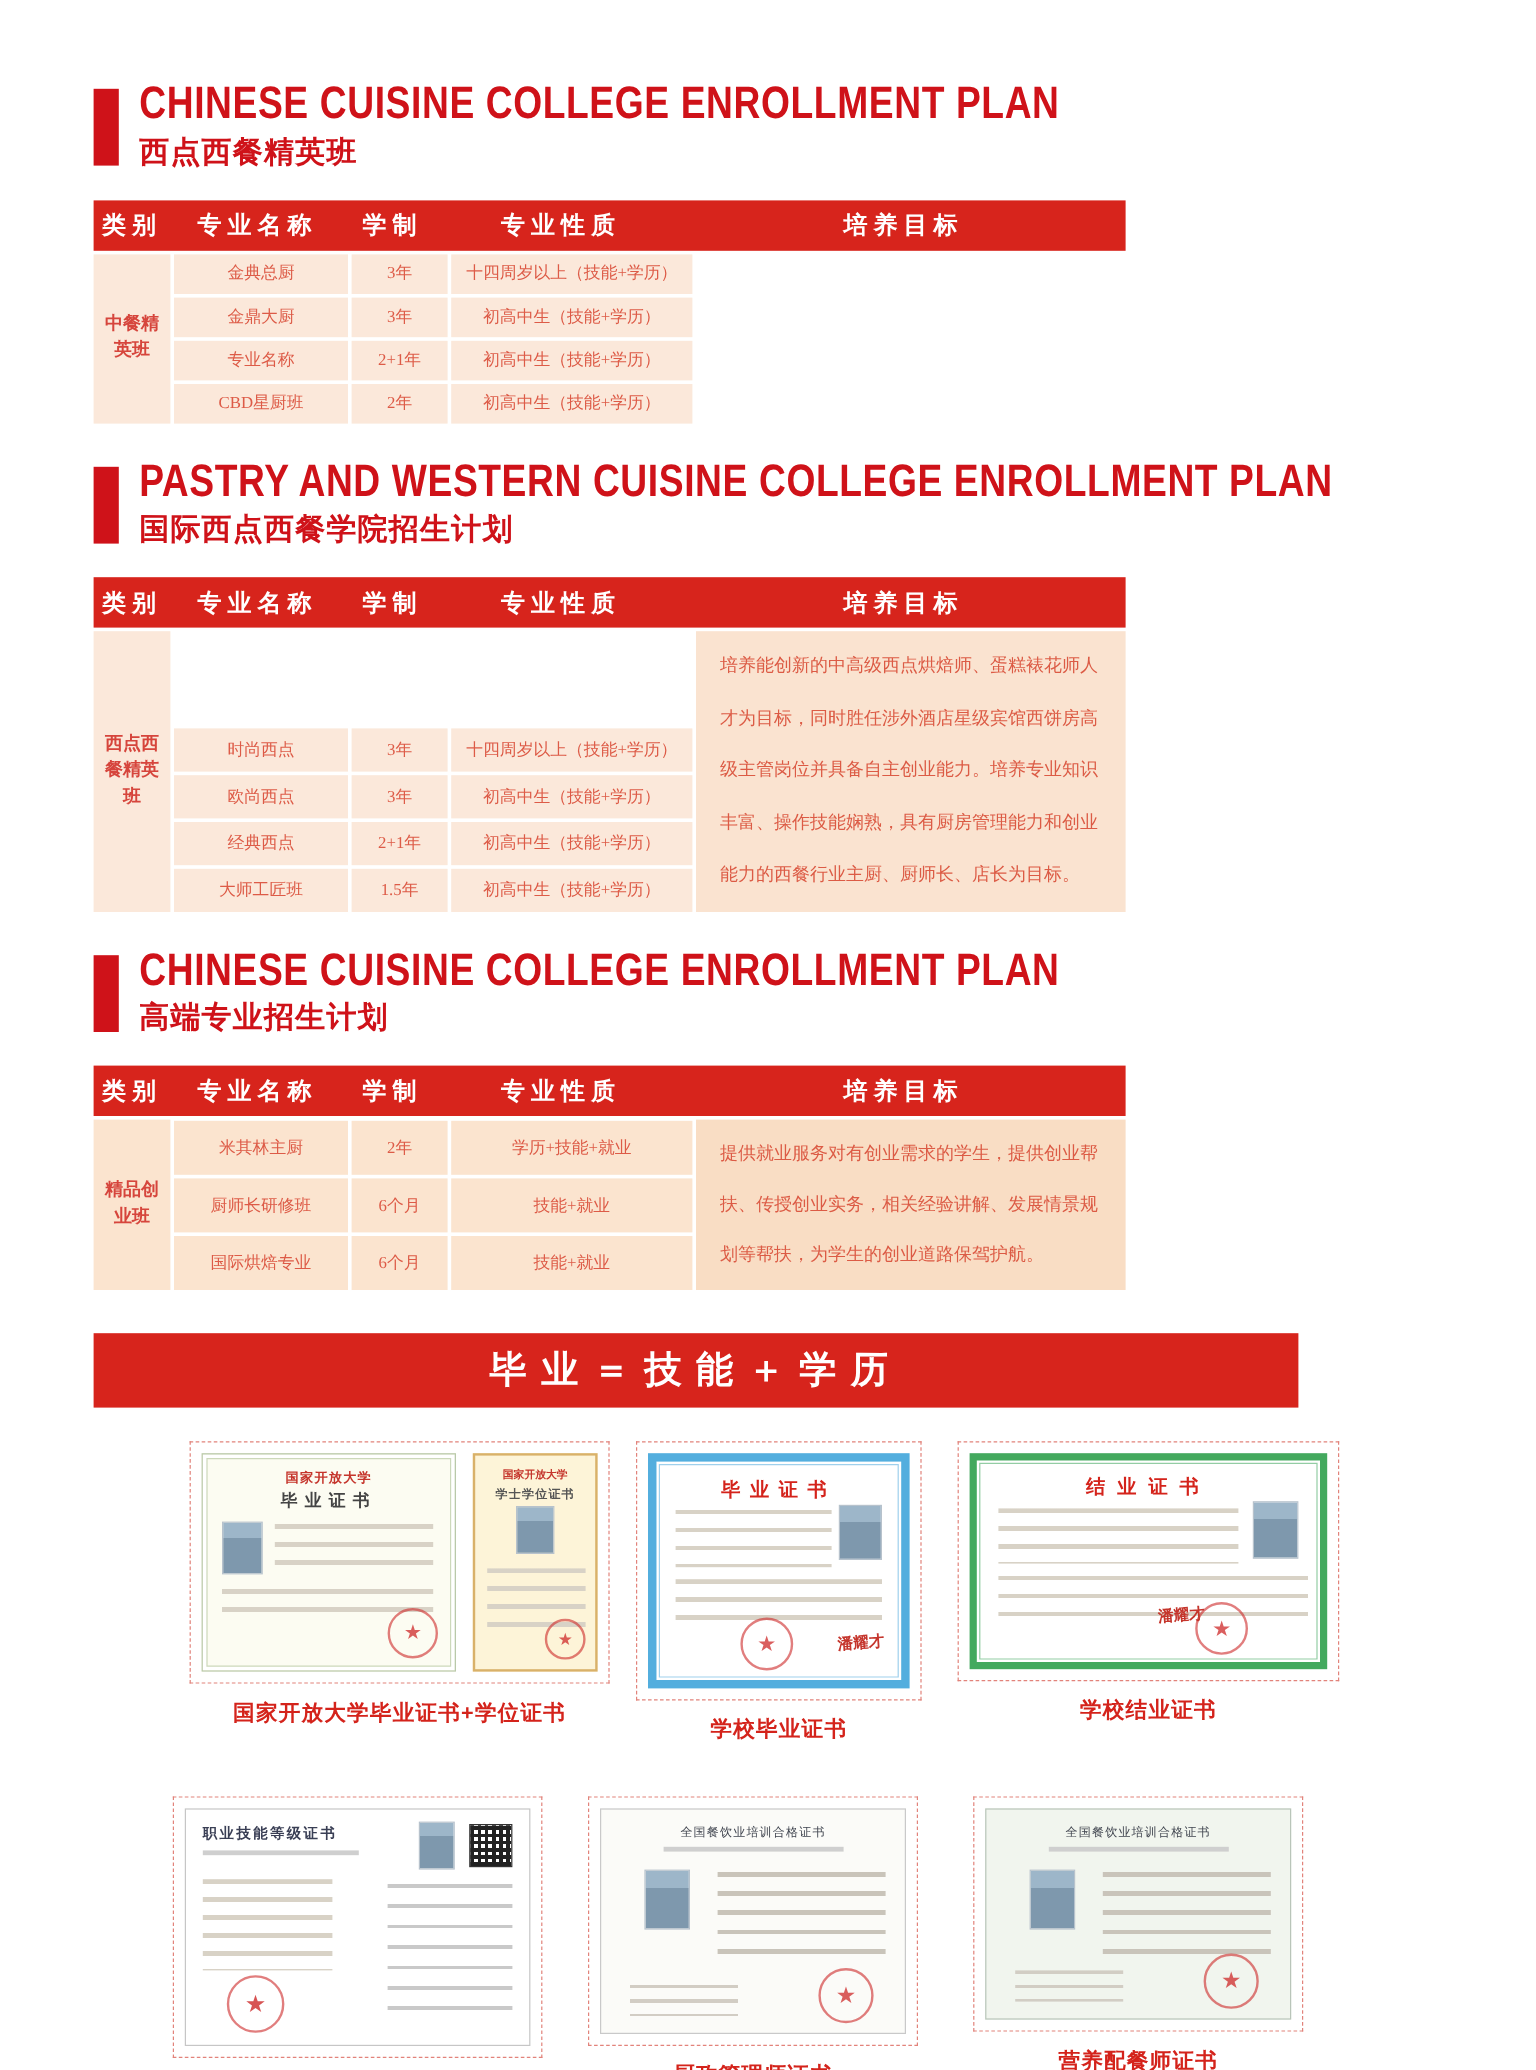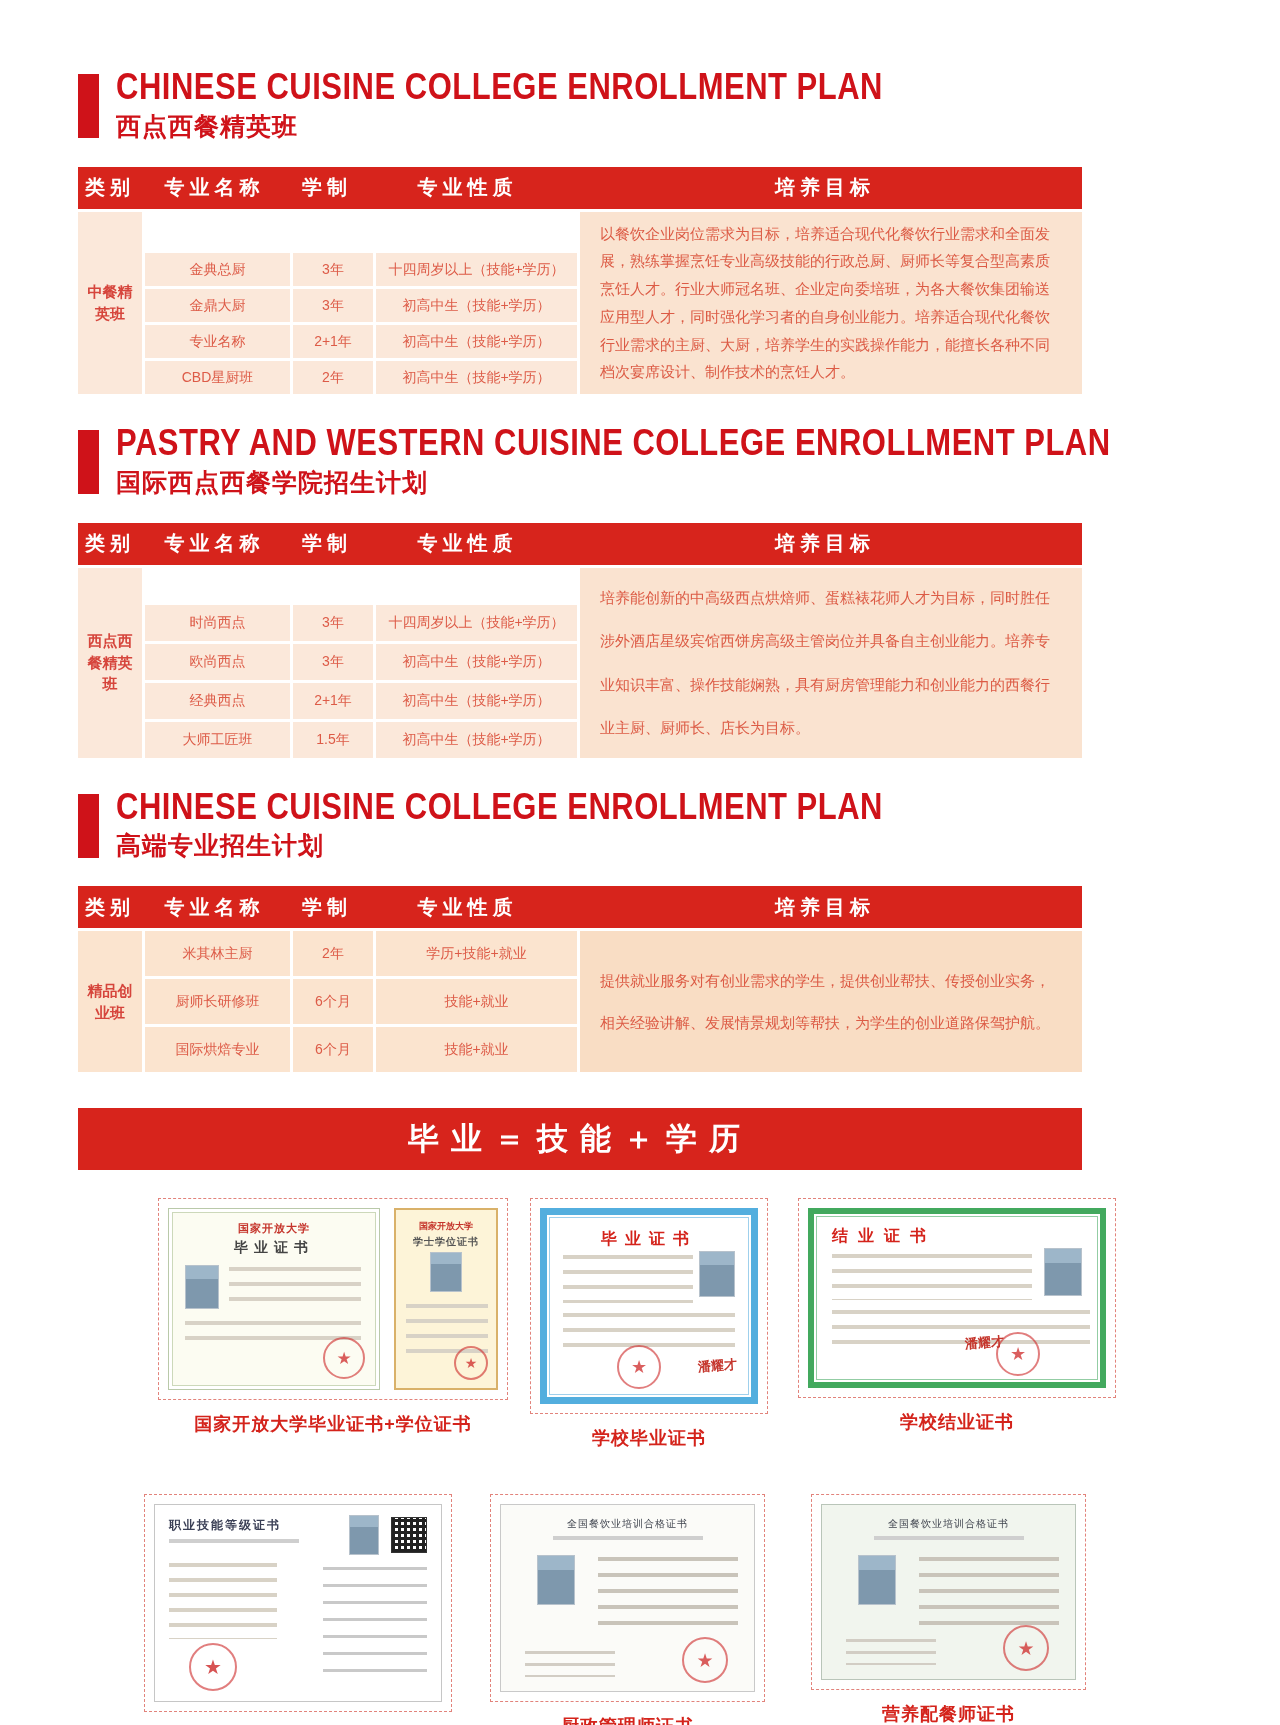--- a/index.html
+++ b/index.html
@@ -9,21 +9,21 @@
 
   
   .sec-head { display:flex; gap:17px; margin-bottom:24px; }
   .sec-bar { width:21px; height:64px; background:#cf1219; flex:none; }
   .sec-titles { display:flex; flex-direction:column; justify-content:space-between; }
   .sec-en { font-size:31px; font-weight:700; color:#cf1219; letter-spacing:0.5px;
             display:inline-block; transform:scaleY(1.22); transform-origin:left bottom; line-height:1.05; white-space:nowrap; }
   .sec-zh { font-size:25px; font-weight:700; color:#cf1219; margin-top:3px; letter-spacing:1px; }
 
   
-  .etable { width:1004px; margin-bottom:36px; }
+  .etable { width:860px; margin-bottom:36px;font-family:Liberation Serif, serif; }
   .thead { display:grid; grid-template-columns:64px 145px 80px 201px 1fr;
            background:#d7241c; height:42px; align-items:center; }
   .th { color:#fff; font-size:20px; font-weight:700; letter-spacing:5px; text-align:center; }
   .tbody { display:flex; gap:3px; margin-top:3px; }
   .cat { width:64px; flex:none; display:flex; align-items:center; justify-content:center;
          text-align:center; font-size:15px; font-weight:700; color:#d6453c; line-height:1.45;
          background:#fbe8da; padding:0 6px; }
   .rowcol { display:flex; flex-direction:column; gap:3px; width:432px; flex:none;justify-content:flex-end; }
   .trow { display:grid; grid-template-columns:145px 80px 201px; gap:3px; height:33px; }
   .cell { background:#fbe8da; color:#dd5b47; font-size:14px; display:flex; align-items:center; justify-content:center; }
@@ -80,21 +80,21 @@
   .certC .c-title { color:#d4231b; font-size:16px; font-weight:700; letter-spacing:8px; text-align:center; }
   .certC .photo { position:absolute; right:16px; top:36px; width:36px; height:46px; }
   .certC .lines { position:absolute; left:16px; top:40px; width:130px; height:48px; }
   .certC .lines2 { position:absolute; left:16px; top:98px; width:172px; height:42px; }
   .certC .seal { width:44px; height:44px; left:70px; bottom:8px; font-size:18px; }
   .certC .sig { right:14px; bottom:22px; }
 
   
   .certD { width:298px; height:180px; background:#fff; border:6px solid #43a95e;
            box-shadow:inset 0 0 0 2px #fff, inset 0 0 0 3px #93cda4; padding:12px 18px; }
-  .certD .c-title { color:#d4231b; font-size:16px; font-weight:700; letter-spacing:10px; }
+  .certD .c-title { color:#d4231b; font-size:16px; font-weight:700; letter-spacing:10px; text-align:center; }
   .certD .photo { position:absolute; right:18px; top:34px; width:38px; height:48px; }
   .certD .lines { position:absolute; left:18px; top:40px; width:200px; height:46px; }
   .certD .lines2 { position:absolute; left:18px; top:96px; width:258px; height:44px; }
   .certD .seal { width:44px; height:44px; right:60px; bottom:6px; font-size:18px; }
   .certD .sig { right:96px; bottom:30px; }
 
   
   .certE { width:288px; height:198px; background:#fff; border:1px solid #c6c6c6; padding:12px 14px; }
   .certE .c-title { color:#3a3f55; font-size:12px; font-weight:700; letter-spacing:2px; }
   .certE .sub { width:130px; height:4px; background:#cfcfcf; margin-top:5px; }
@@ -166,21 +166,20 @@
             <div class="cell">专业名称</div>
             <div class="cell">2+1年</div>
             <div class="cell">初高中生（技能+学历）</div>
           </div>
           <div class="trow">
             <div class="cell">CBD星厨班</div>
             <div class="cell">2年</div>
             <div class="cell">初高中生（技能+学历）</div>
           </div>
         </div>
-        <div class="goal">以餐饮企业岗位需求为目标，培养适合现代化餐饮行业需求和全面发展，熟练掌握烹饪专业高级技能的行政总厨、厨师长等复合型高素质烹饪人才。行业大师冠名班、企业定向委培班，为各大餐饮集团输送应用型人才，同时强化学习者的自身创业能力。培养适合现代化餐饮行业需求的主厨、大厨，培养学生的实践操作能力，能擅长各种不同档次宴席设计、制作技术的烹饪人才。</div>
       </div>
     </div>
 
     <div class="sec-head">
       <div class="sec-bar"></div>
       <div class="sec-titles">
         <span class="sec-en">PASTRY AND WESTERN CUISINE COLLEGE ENROLLMENT PLAN</span>
         <span class="sec-zh">国际西点西餐学院招生计划</span>
       </div>
     </div>

